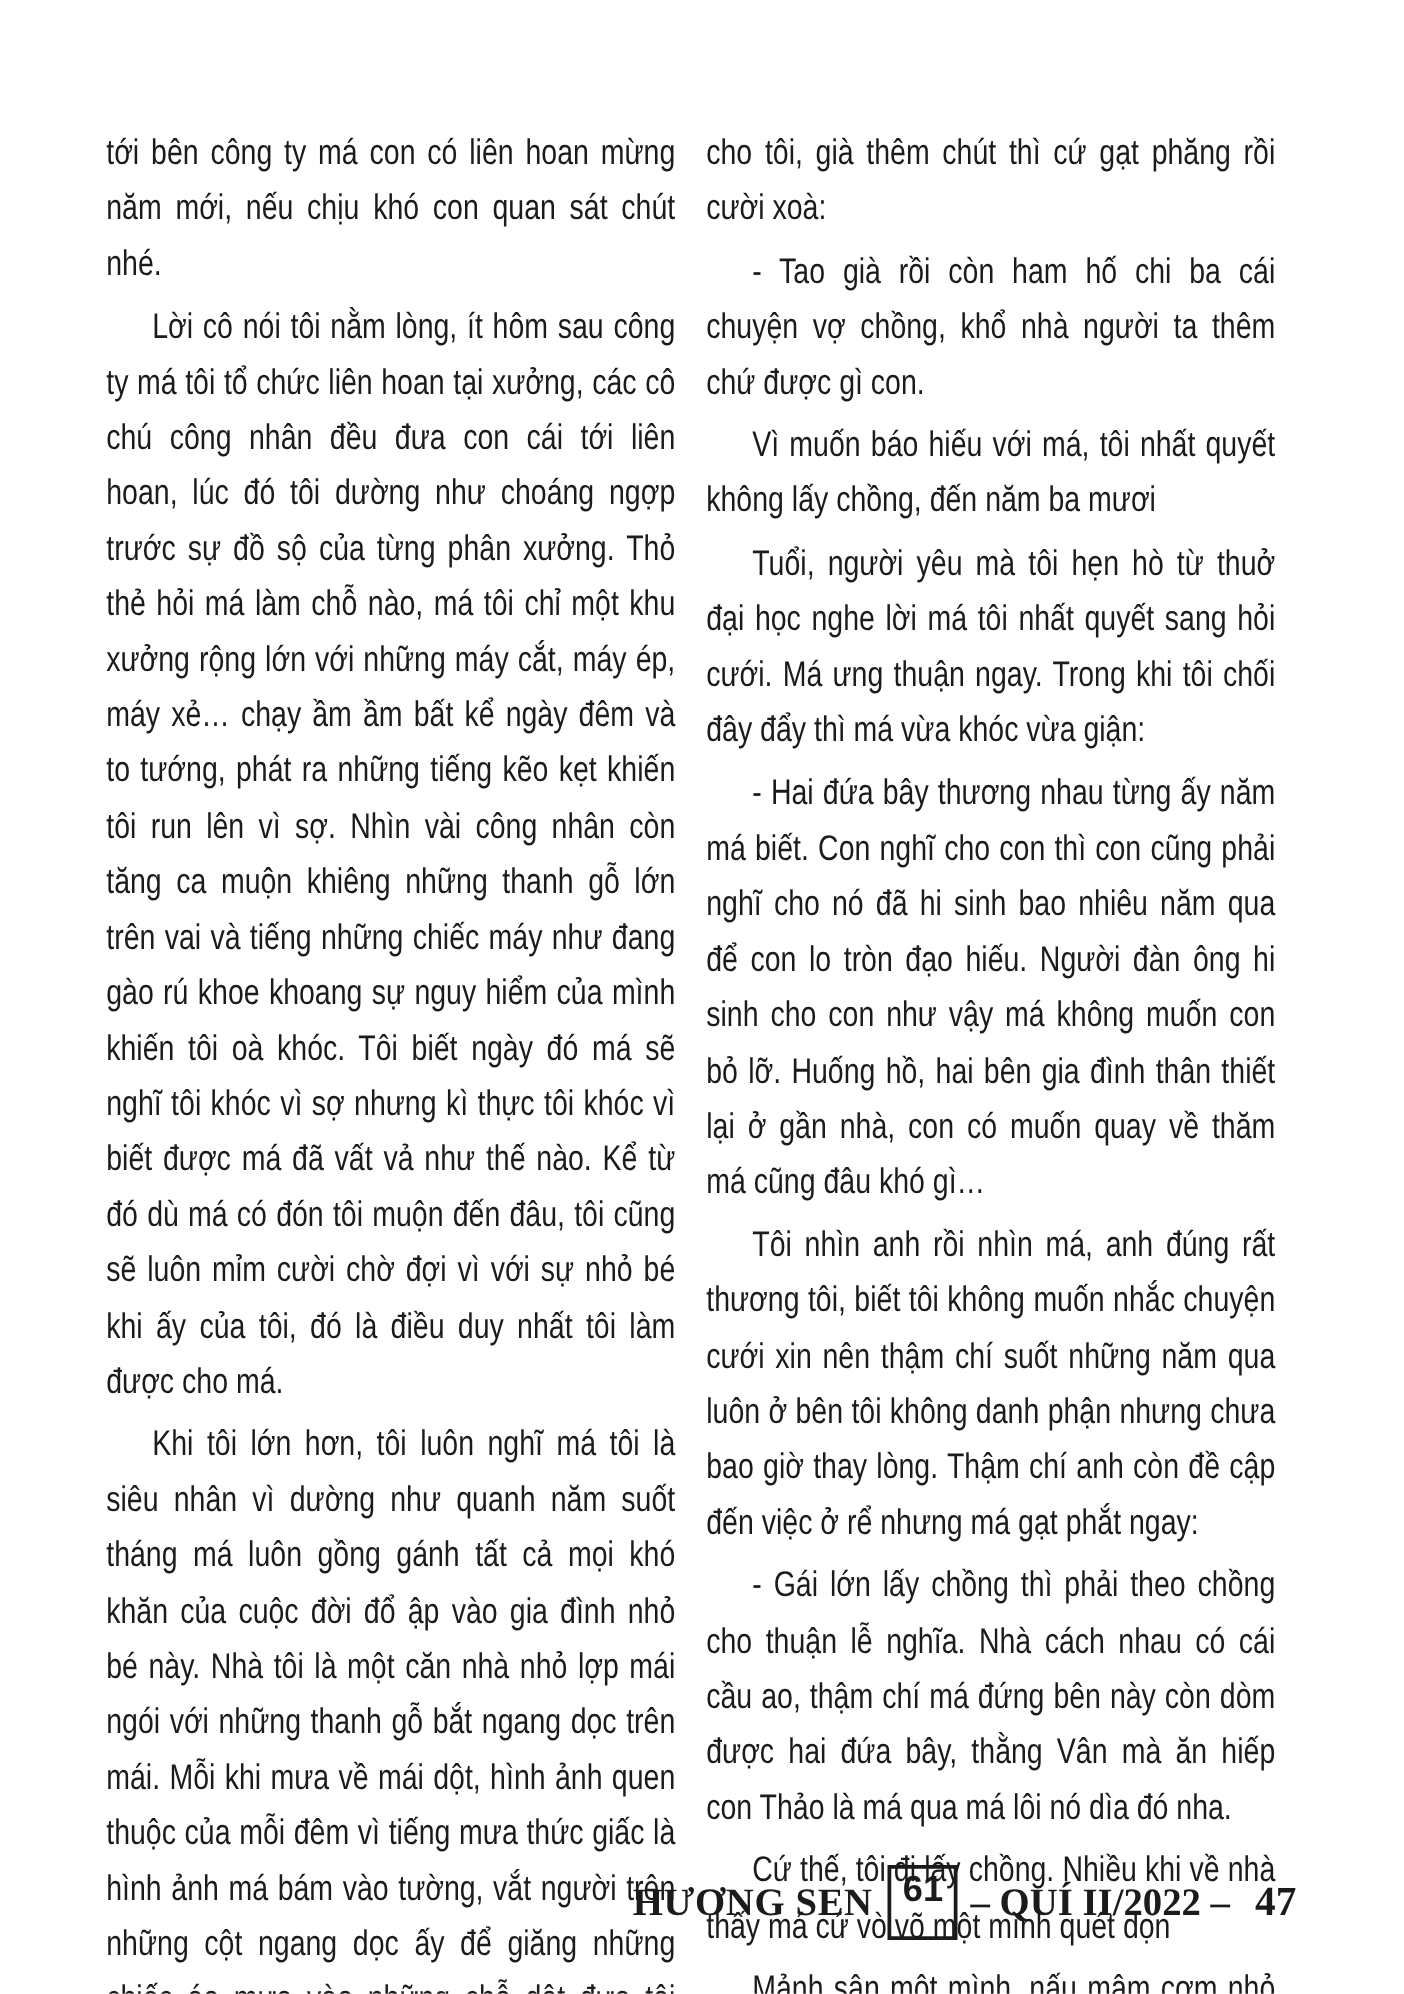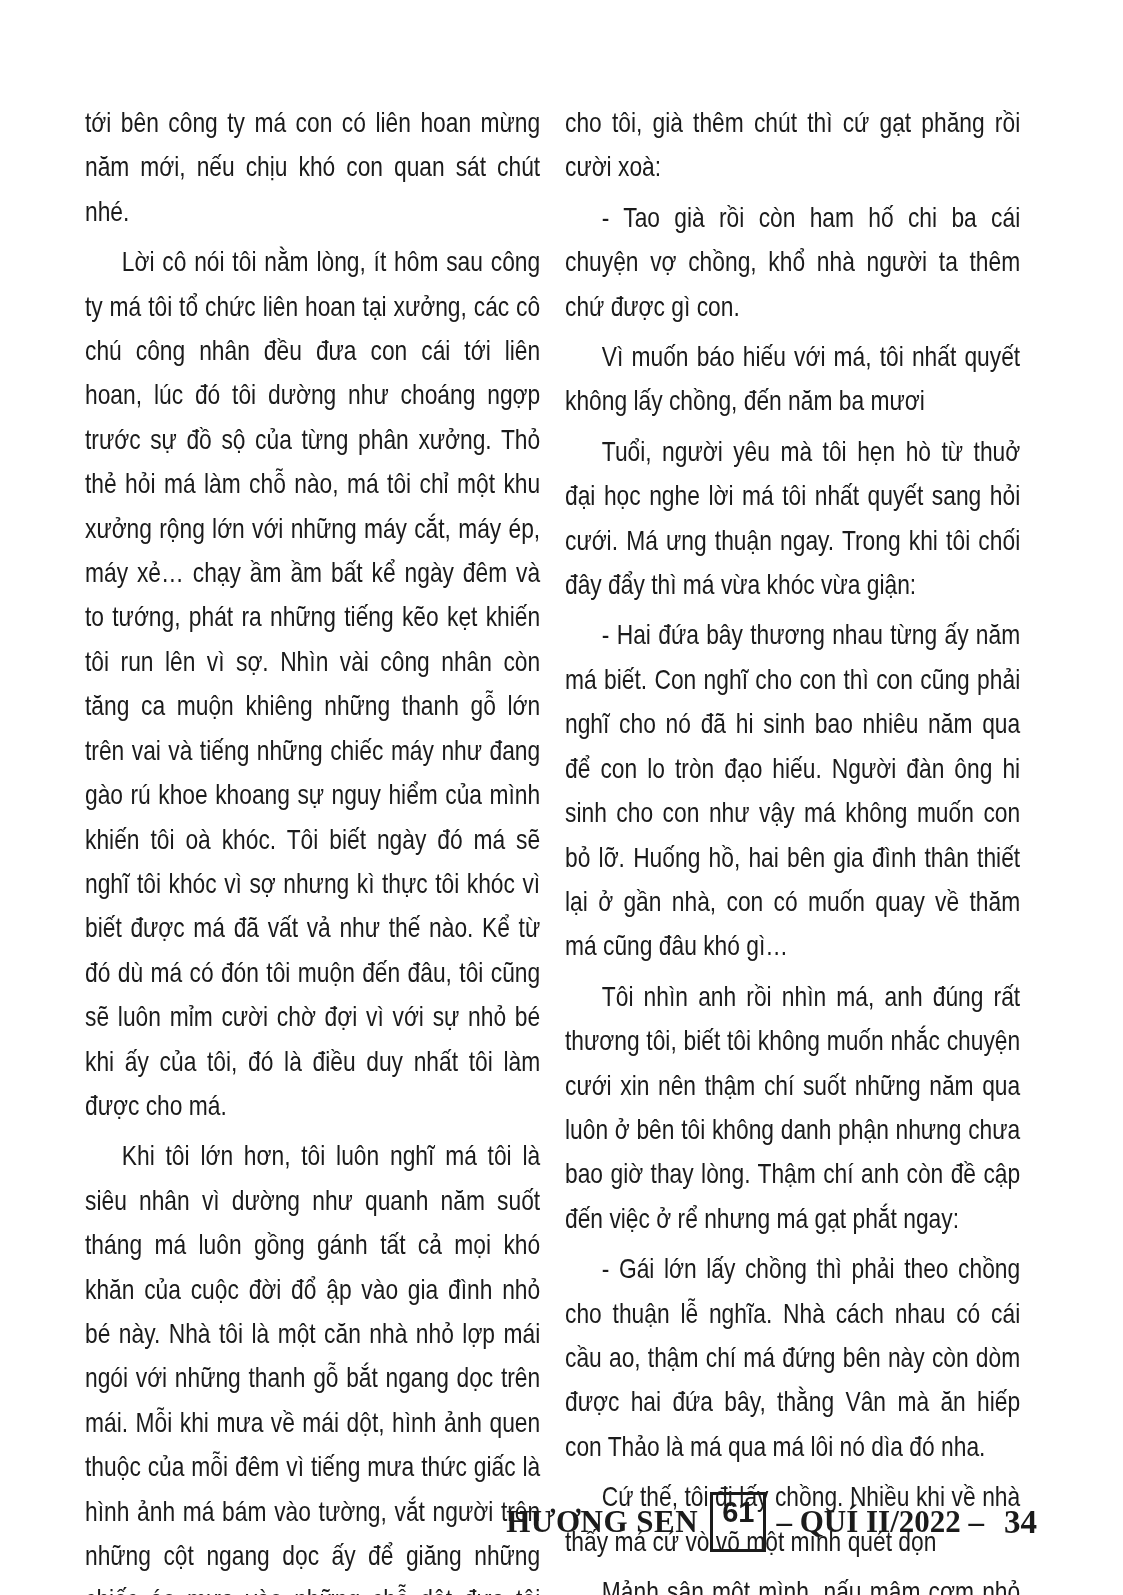--- a/index.html
+++ b/index.html
@@ -86,14 +86,14 @@
         </div>
 
     </div>
   </div>
 </div>
 
 <div class="footer">
   <span class="mag">HƯƠNG SEN</span>
   <span class="issue-box">61</span>
   <span class="period">– QUÍ II/2022 –</span>
-  <span class="pagenum">34</span>
+  <span class="pagenum">47</span>
 </div>
 
 </body></html>

